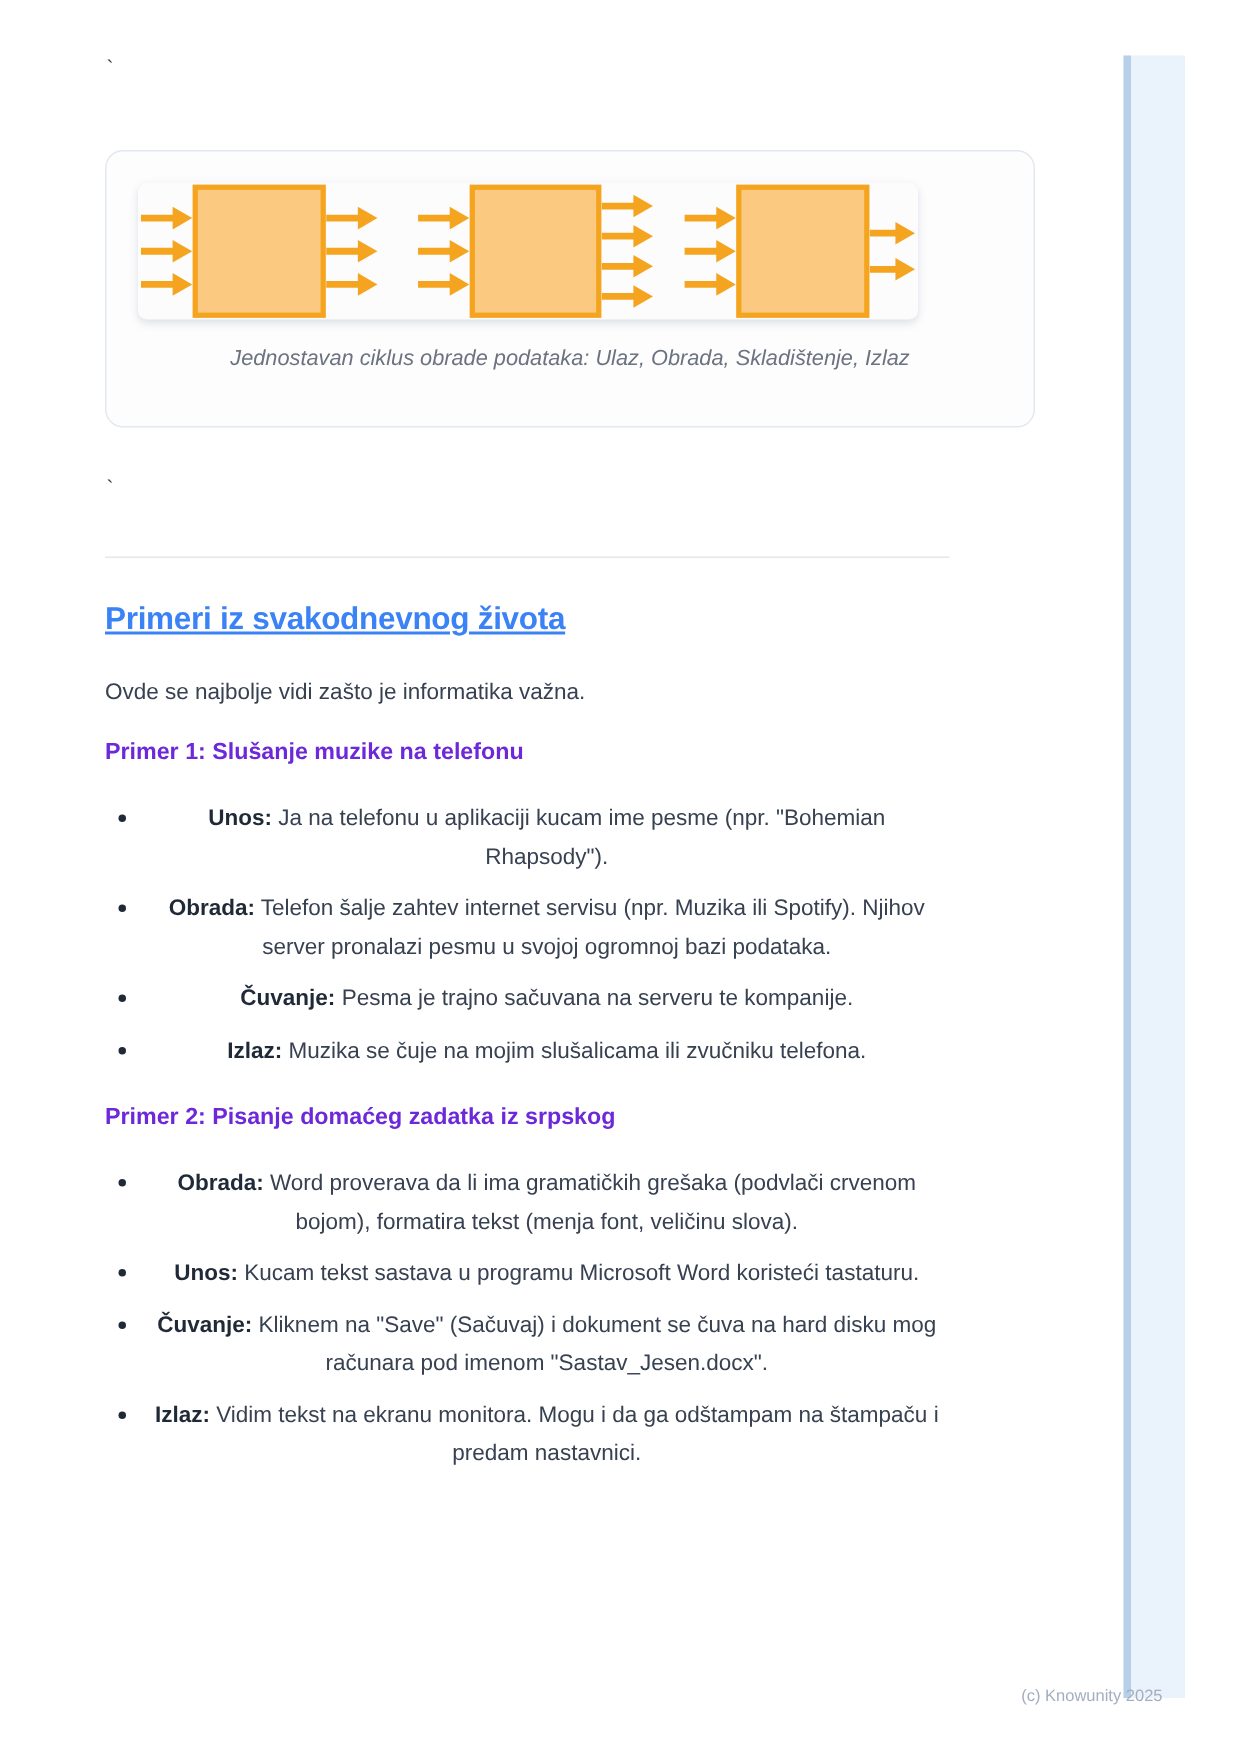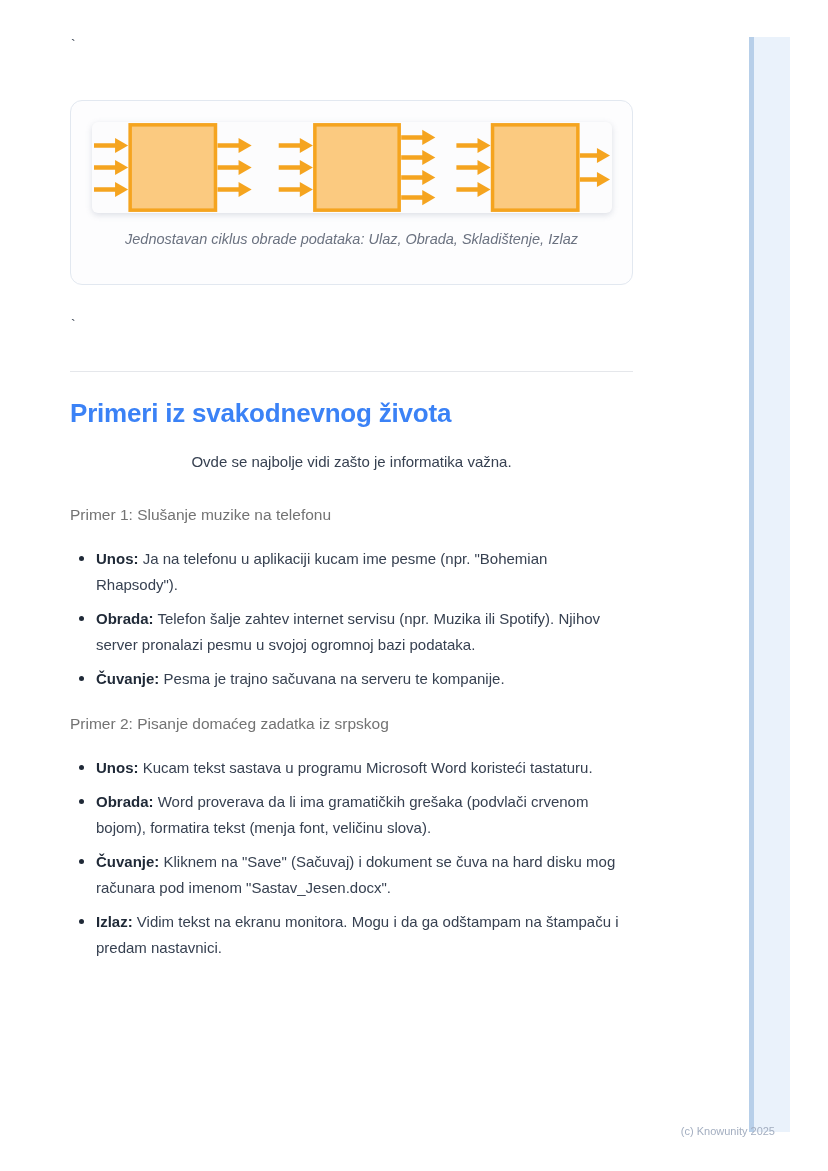--- a/index.html
+++ b/index.html
@@ -31,21 +31,21 @@
     color: #374151;
     line-height: 14px;
   }
   .tick1 { top: 38px; }
   .tick2 { top: 318px; }
 
   
   .figure-card {
     position: absolute;
     left: 70px; top: 100px;
-    width: 563px; height: 185px;
+    width: 620px; height: 185px;
     background: #fdfdfe;
     border: 1px solid #e2e8f0;
     border-radius: 12px;
   }
   .figure-panel {
     position: absolute;
     left: 21px; top: 21px;
     width: 520px; height: 91px;
     background: #fcfcfd;
     border-radius: 6px;
@@ -72,38 +72,40 @@
   
   .content {
     position: absolute;
     left: 70px; top: 399px;
     width: 563px;
     font-size: 15px;
     line-height: 25.5px;
   }
   .page-title {
     margin: 0 0 24px 0;
-    font-size: 26px;
+    font-size: 21px;
     line-height: 28px;
     font-weight: bold;
     color: #3b82f6;
     letter-spacing: -0.2px;
-  }
-  .intro { margin: 0 0 32px 0; line-height: 21px; text-align: center; }
+    text-decoration: underline;
+  }
+  .intro { margin: 0 0 19px 0; line-height: 21px; }
   .section-title {
     margin: 0 0 20px 0;
     font-size: 15.5px;
     line-height: 22px;
-    font-weight: normal;
-    color: #737373;
+    font-weight: bold;
+    color: #6d28d9;
   }
   ul.bullet-list {
     list-style: none;
     margin: 0 0 21px 0;
     padding: 0;
+    text-align: center;
   }
   ul.bullet-list li {
     position: relative;
     padding-left: 26px;
     margin-bottom: 9px;
   }
   ul.bullet-list li::before {
     content: "";
     position: absolute;
     left: 9px; top: 10px;
@@ -191,35 +193,39 @@
         <span>Ja na telefonu u aplikaciji kucam ime pesme (npr. "Bohemian Rhapsody").</span>
       </li>
       <li>
         <strong class="item-label">Obrada:</strong>
         <span>Telefon šalje zahtev internet servisu (npr. Muzika ili Spotify). Njihov server pronalazi pesmu u svojoj ogromnoj bazi podataka.</span>
       </li>
       <li>
         <strong class="item-label">Čuvanje:</strong>
         <span>Pesma je trajno sačuvana na serveru te kompanije.</span>
       </li>
+      <li>
+        <strong class="item-label">Izlaz:</strong>
+        <span>Muzika se čuje na mojim slušalicama ili zvučniku telefona.</span>
+      </li>
     </ul>
   </section>
 
   <section>
     <h3 class="section-title">Primer 2: Pisanje domaćeg zadatka iz srpskog</h3>
     <ul class="bullet-list">
       <li>
+        <strong class="item-label">Obrada:</strong>
+        <span>Word proverava da li ima gramatičkih grešaka (podvlači crvenom bojom), formatira tekst (menja font, veličinu slova).</span>
+      </li>
+      <li>
         <strong class="item-label">Unos:</strong>
         <span>Kucam tekst sastava u programu Microsoft Word koristeći tastaturu.</span>
       </li>
       <li>
-        <strong class="item-label">Obrada:</strong>
-        <span>Word proverava da li ima gramatičkih grešaka (podvlači crvenom bojom), formatira tekst (menja font, veličinu slova).</span>
-      </li>
-      <li>
         <strong class="item-label">Čuvanje:</strong>
         <span>Kliknem na "Save" (Sačuvaj) i dokument se čuva na hard disku mog računara pod imenom "Sastav_Jesen.docx".</span>
       </li>
       <li>
         <strong class="item-label">Izlaz:</strong>
         <span>Vidim tekst na ekranu monitora. Mogu i da ga odštampam na štampaču i predam nastavnici.</span>
       </li>
     </ul>
   </section>
 

